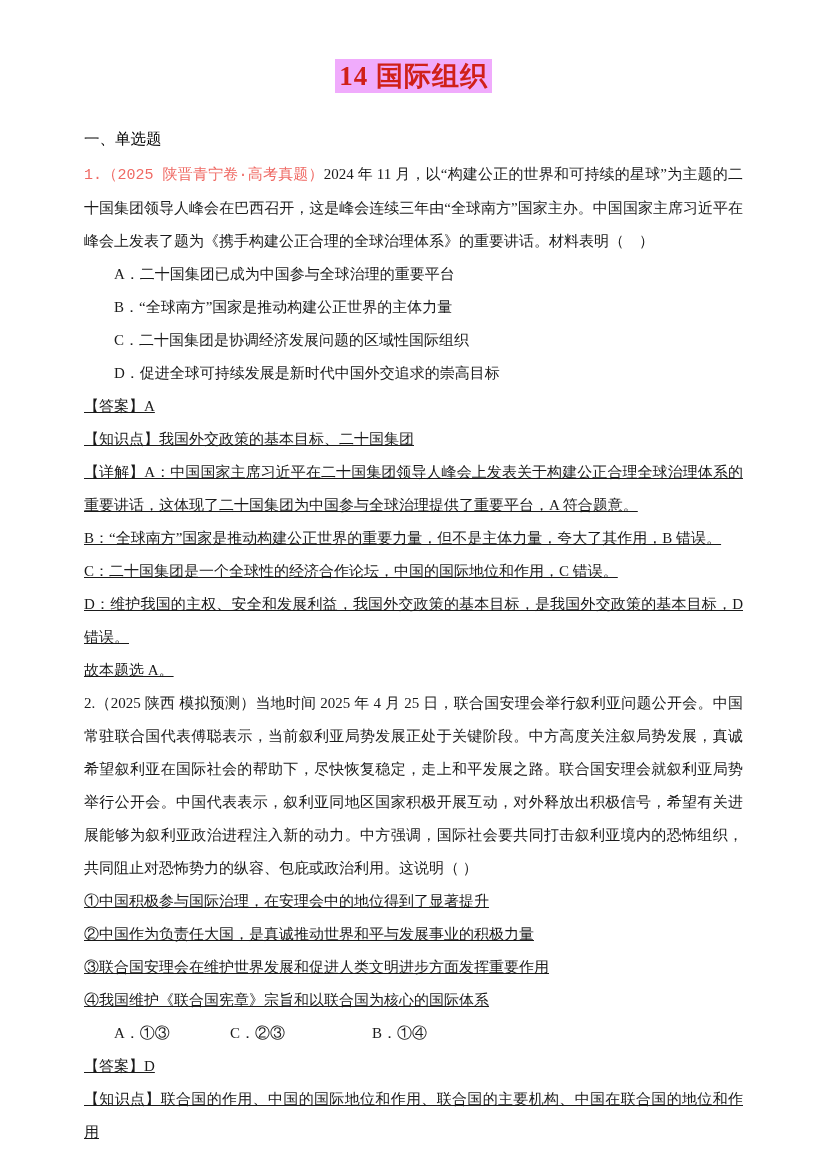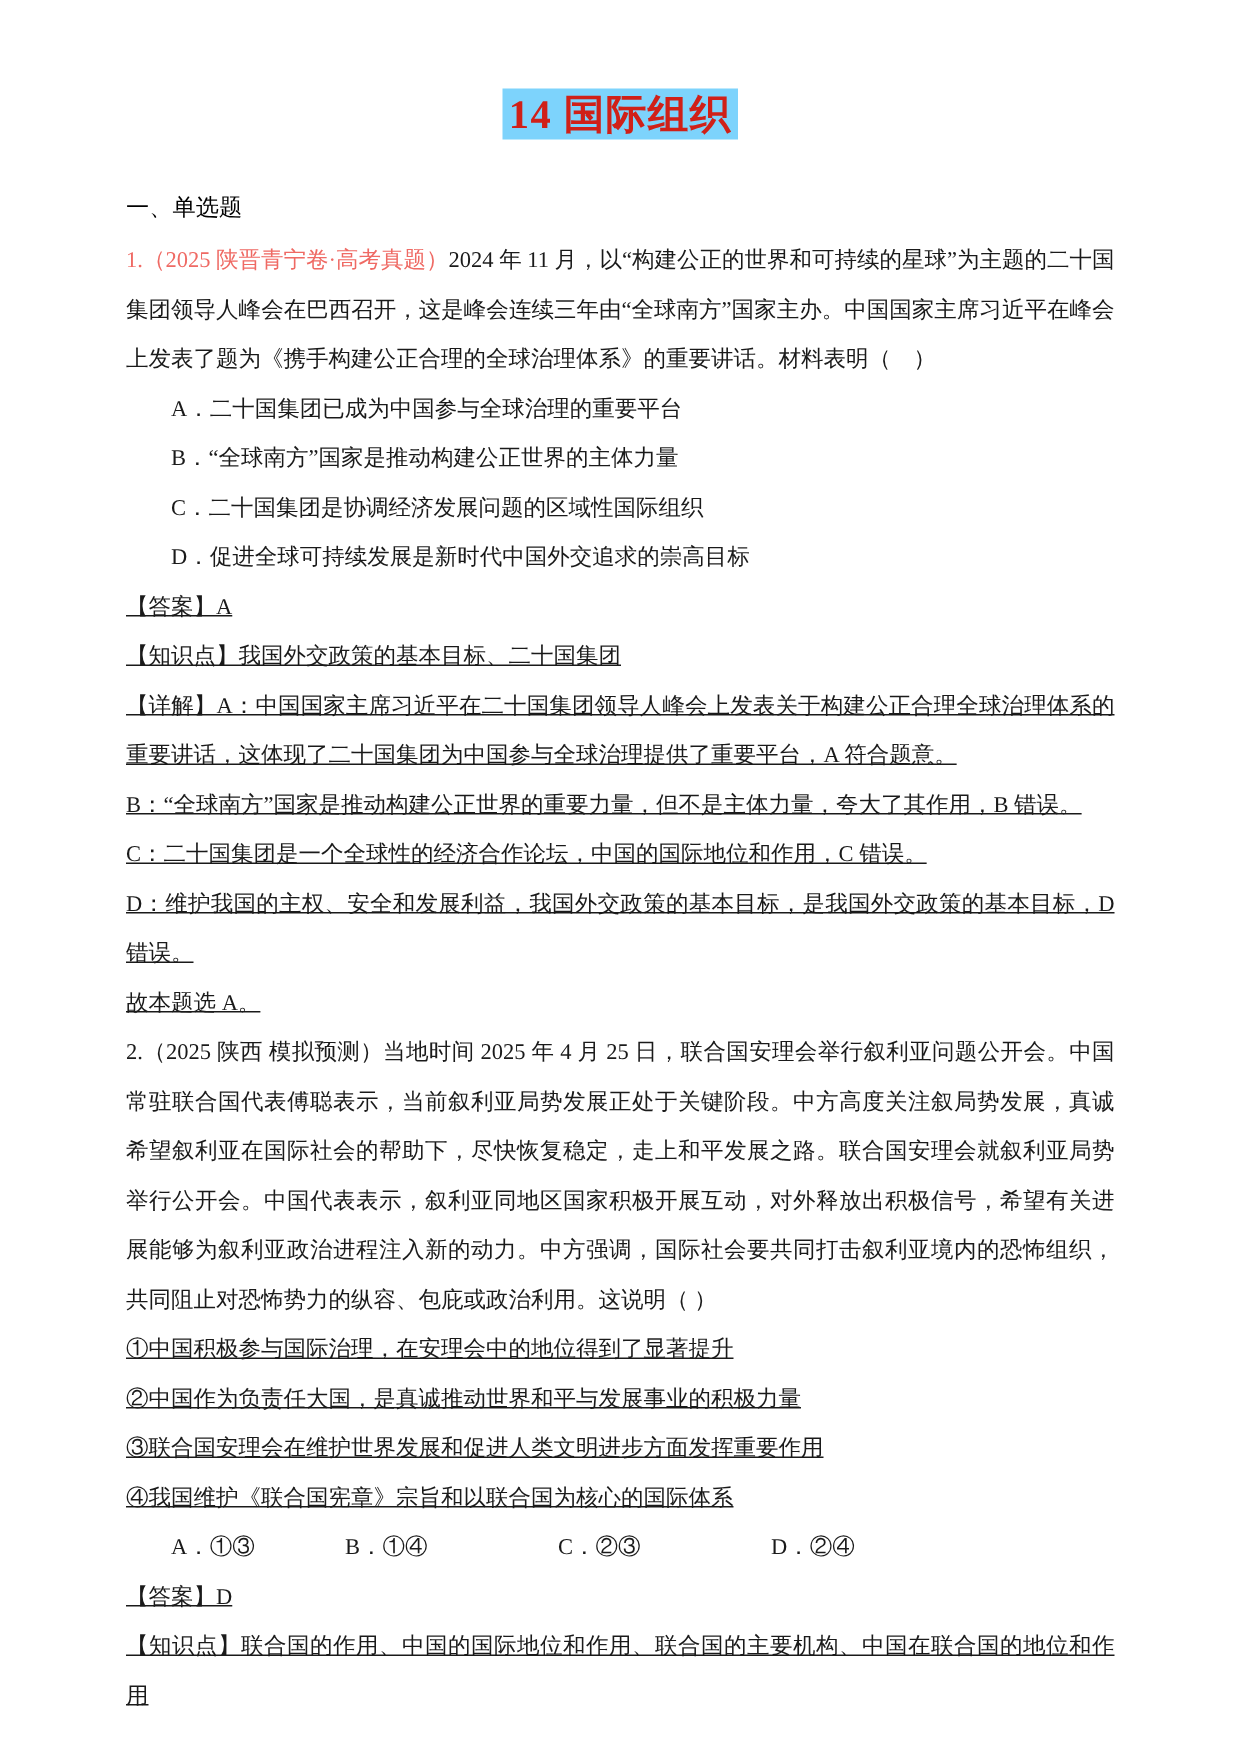--- a/index.html
+++ b/index.html
@@ -15,38 +15,38 @@
   }
   .doc-title {
     text-align: center;
     font-size: 27px;
     font-weight: bold;
     margin: 0 0 30px 0;
     letter-spacing: 1px;
   }
   .doc-title .hl {
     color: #d02018;
-    background: #7dd3fc;
+    background: #f0abfc;
     padding: 2px 4px;
   }
   .section-heading {
     font-size: 15.5px;
     font-weight: normal;
     margin: 0 0 4px 0;
     line-height: 30px;
     color: #000;
   }
   p.para {
     font-size: 15px;
     line-height: 33px;
     margin: 0;
     text-align: justify;
     color: #1a1a1a;
   }
-  .src-red { color: #ef6a64; }
+  .src-red { color: #ef6a64; font-family: Liberation Mono, monospace; }
   .red { color: #e60000; text-decoration: underline; }
   .option-line { padding-left: 30px; text-align: left; }
   .statement-line { text-align: left; text-decoration: underline; }
   .choices-row {
     display: flex;
     padding-left: 30px;
     font-size: 15px;
     line-height: 33px;
     align-items: flex-end;
   }
@@ -77,19 +77,18 @@
 
 <p class="para"><span>2.（2025 陕西 模拟预测）</span><span>当地时间 2025 年 4 月 25 日，联合国安理会举行叙利亚问题公开会。中国常驻联合国代表傅聪表示，当前叙利亚局势发展正处于关键阶段。中方高度关注叙局势发展，真诚希望叙利亚在国际社会的帮助下，尽快恢复稳定，走上和平发展之路。联合国安理会就叙利亚局势举行公开会。中国代表表示，叙利亚同地区国家积极开展互动，对外释放出积极信号，希望有关进展能够为叙利亚政治进程注入新的动力。中方强调，国际社会要共同打击叙利亚境内的恐怖组织，共同阻止对恐怖势力的纵容、包庇或政治利用。这说明（  ）</span></p>
 
 <p class="para statement-line">①中国积极参与国际治理，在安理会中的地位得到了显著提升</p>
 <p class="para statement-line">②中国作为负责任大国，是真诚推动世界和平与发展事业的积极力量</p>
 <p class="para statement-line">③联合国安理会在维护世界发展和促进人类文明进步方面发挥重要作用</p>
 <p class="para statement-line">④我国维护《联合国宪章》宗旨和以联合国为核心的国际体系</p>
 
 <div class="choices-row">
   <span>A．①③</span>
+  <span>C．②③</span>
   <span>B．①④</span>
-  <span>C．②③</span>
-  <span>D．②④</span>
 </div>
 
 <p class="para red">【答案】D</p>
 <p class="para red">【知识点】联合国的作用、中国的国际地位和作用、联合国的主要机构、中国在联合国的地位和作用</p>
 
 </body></html>

